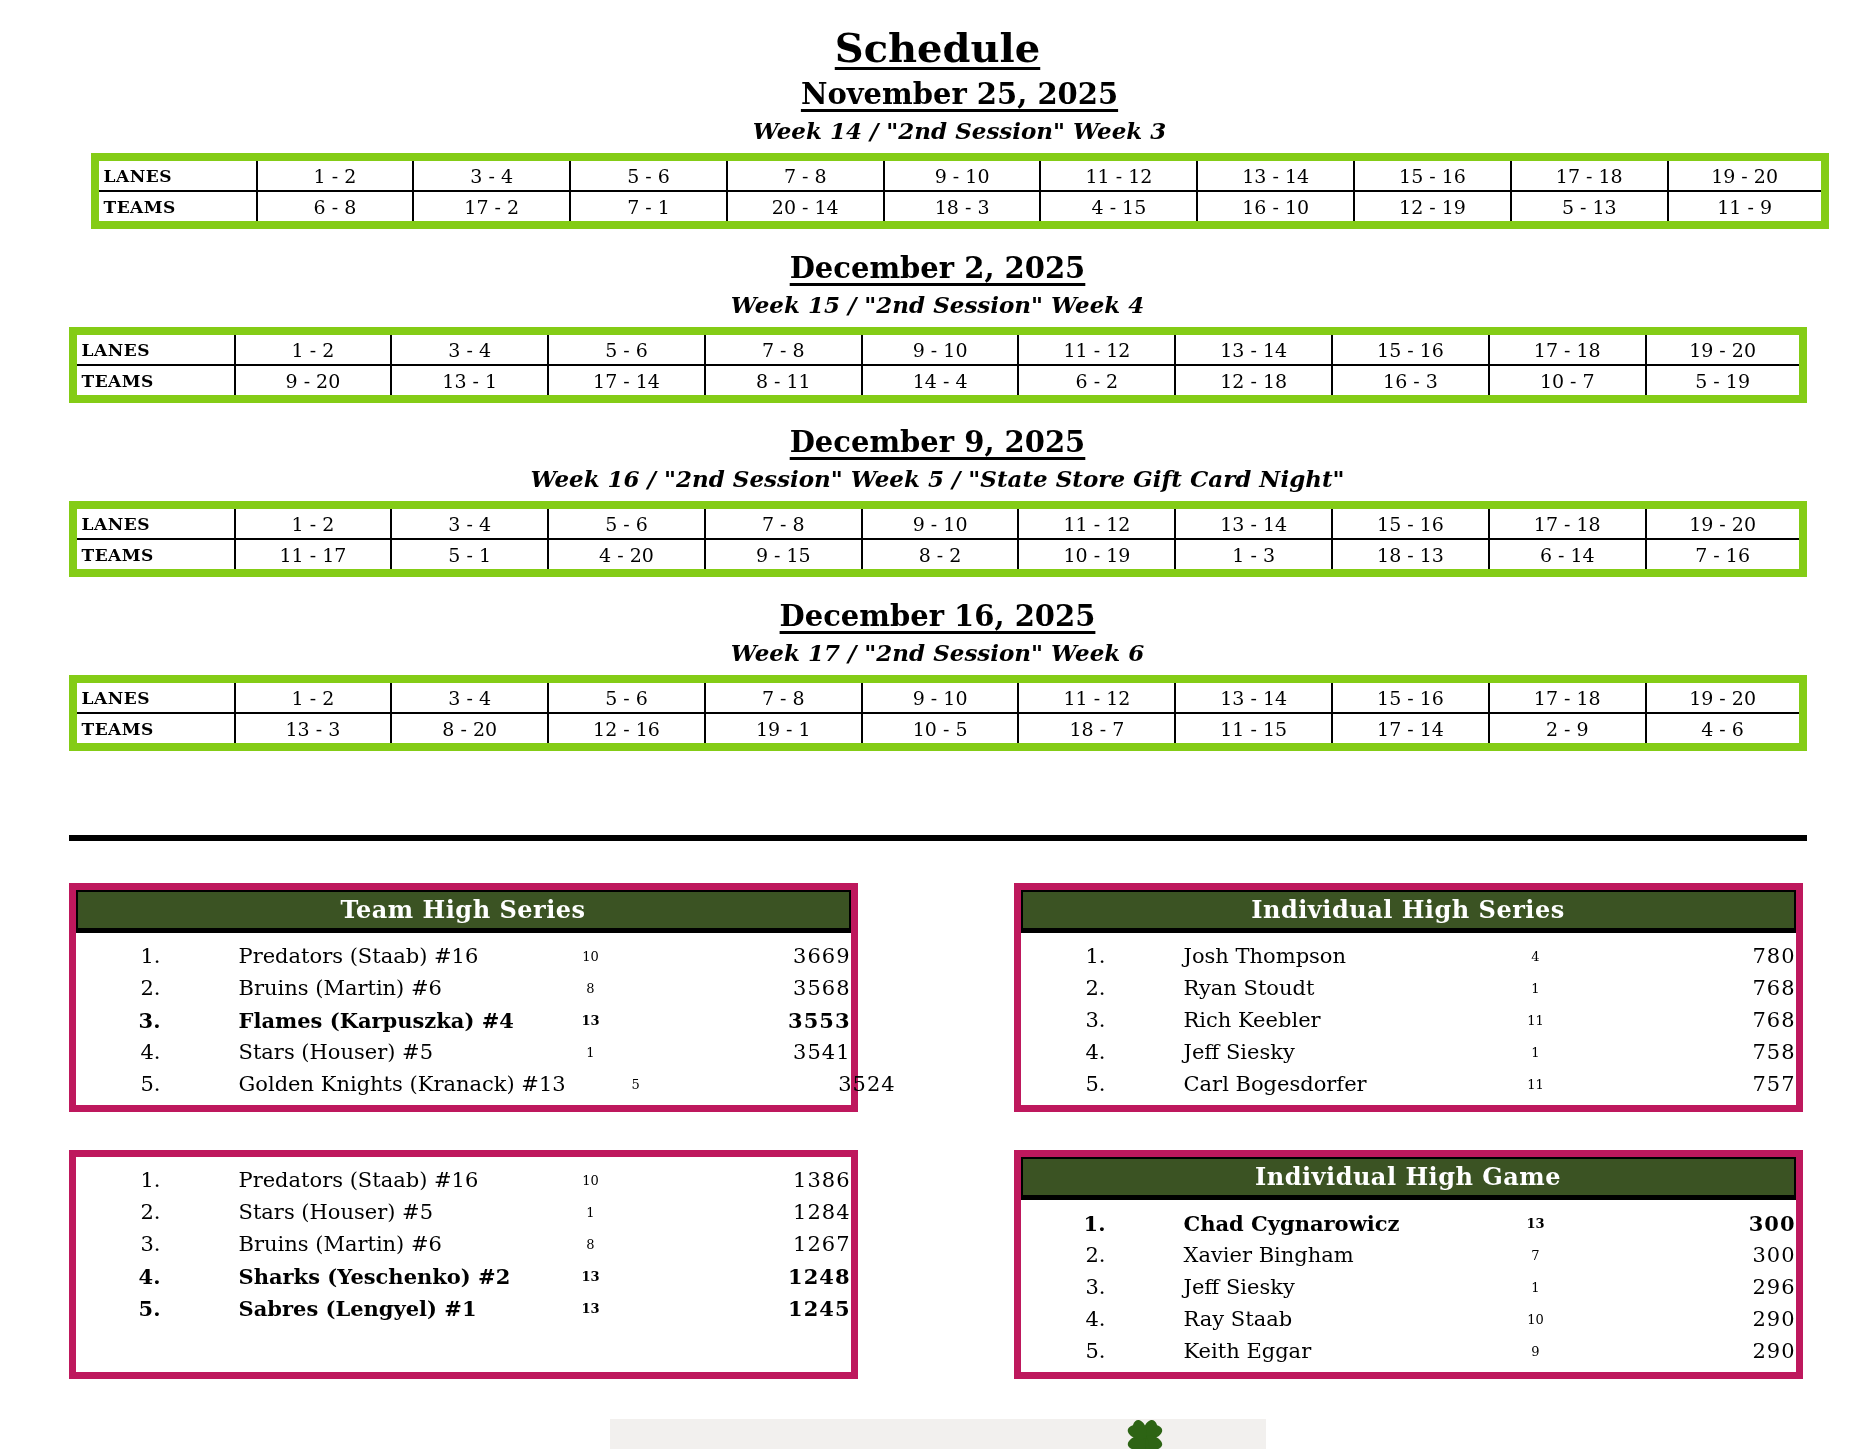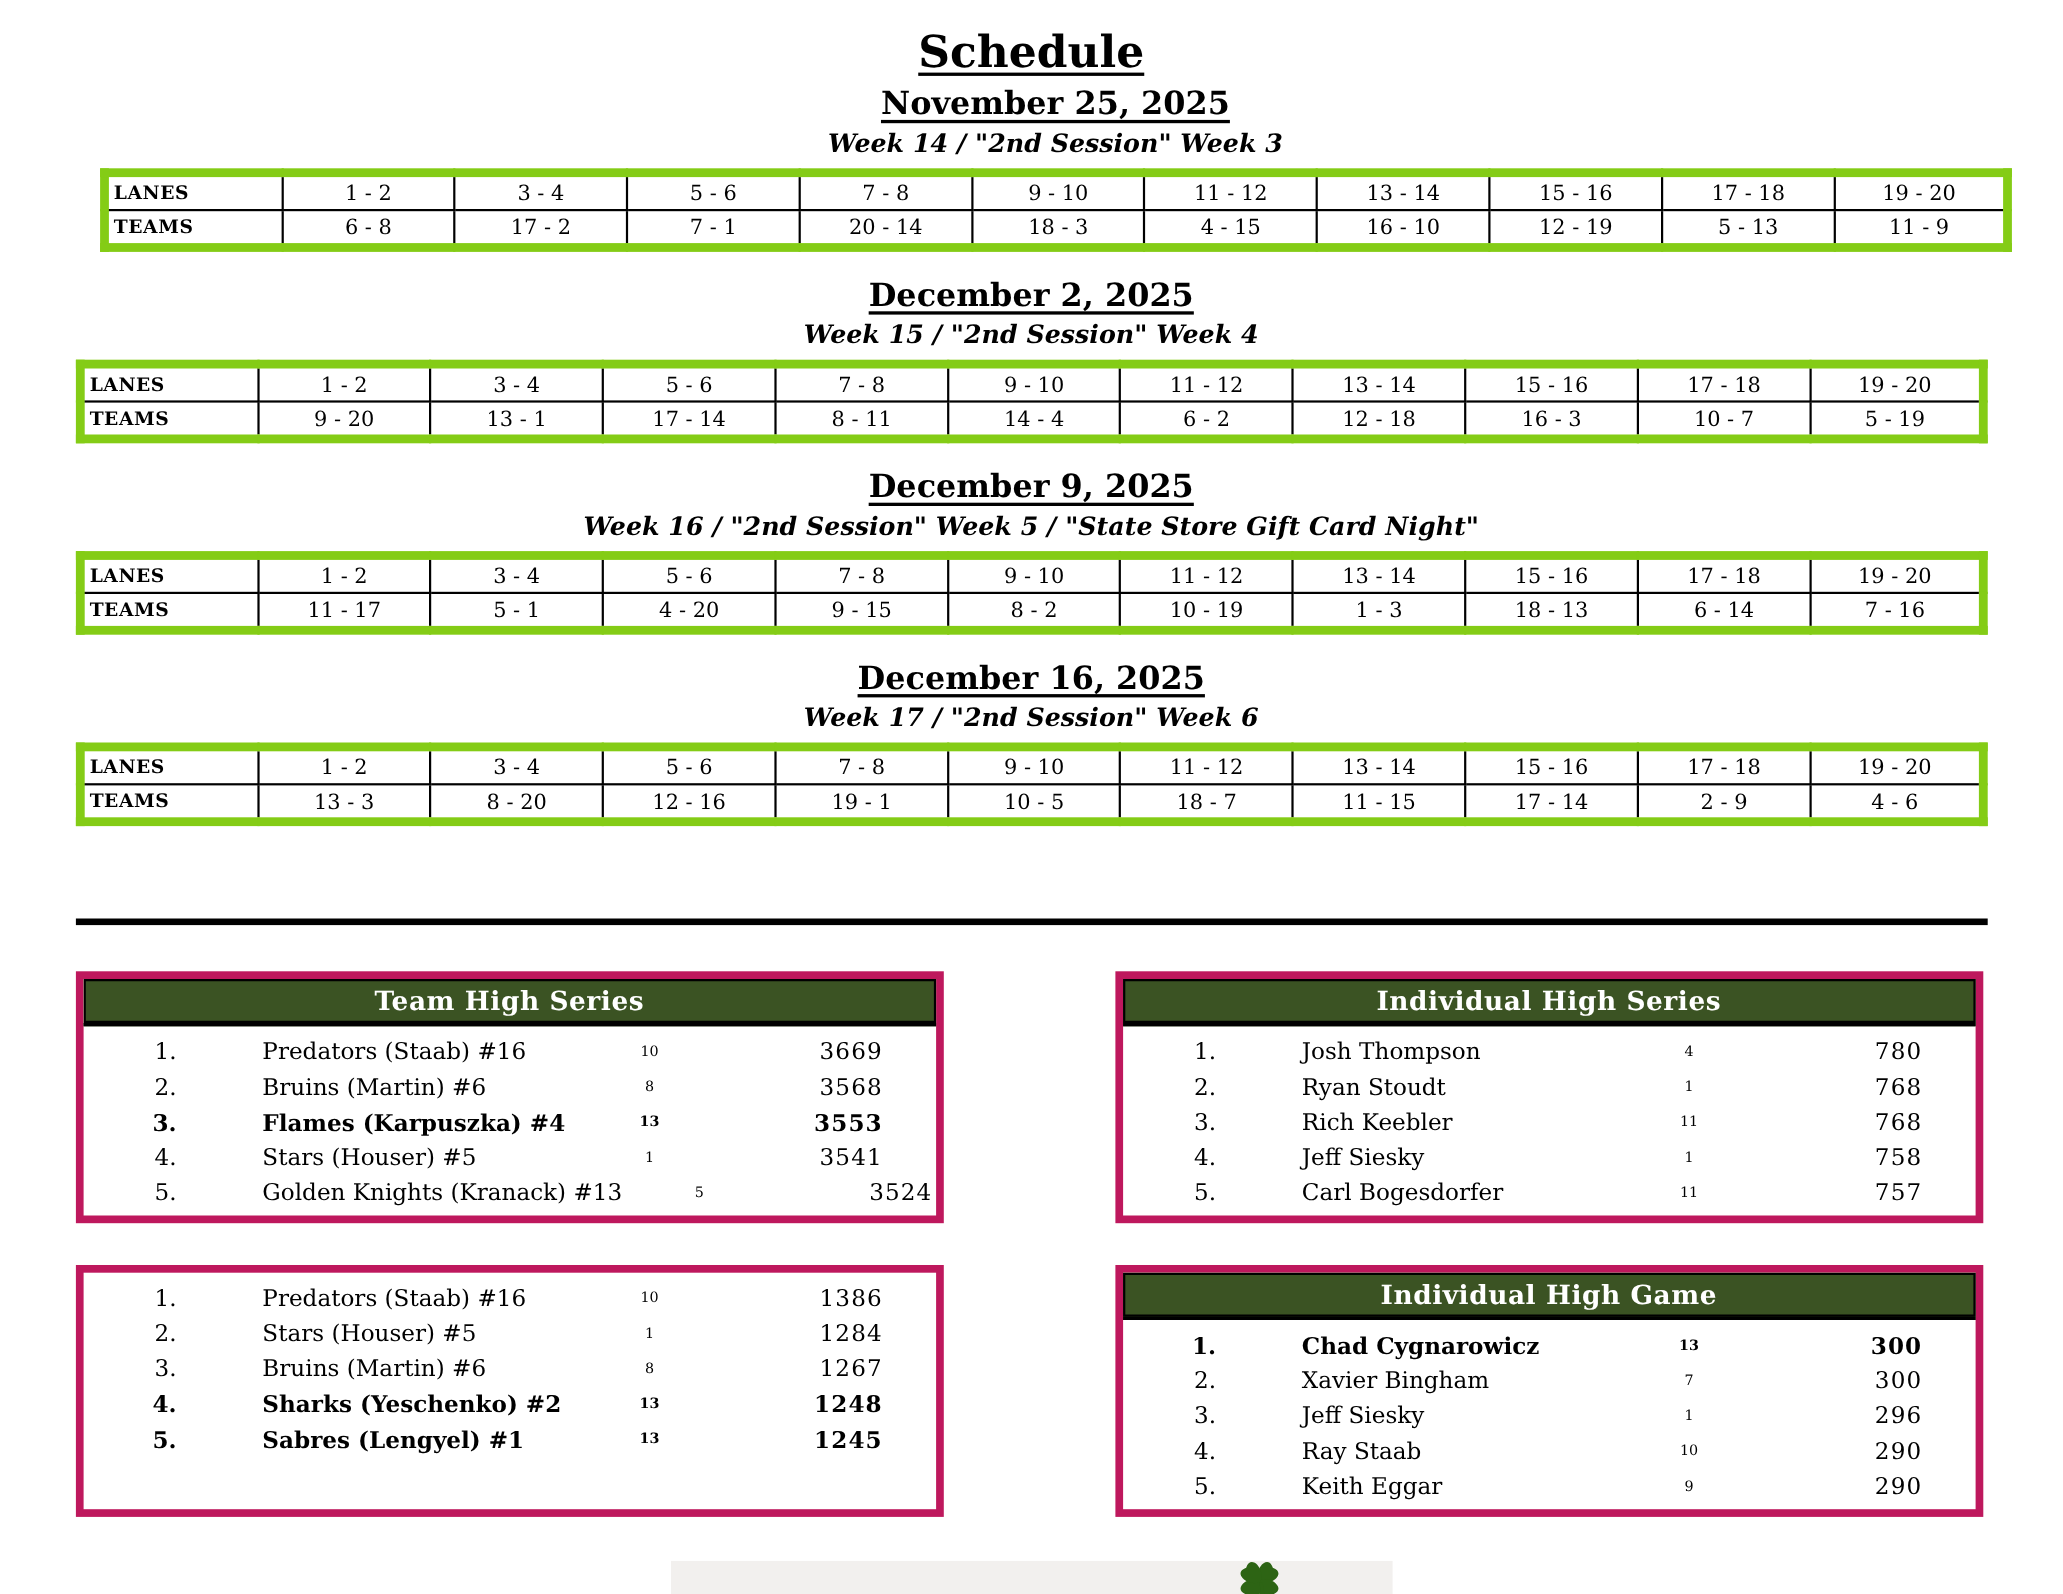--- a/index.html
+++ b/index.html
@@ -27,21 +27,21 @@
   .stat-header {
     background:var(--green,#3b5323); color:#fff; height:40px; line-height:40px;
     text-align:center; font-size:24px; font-weight:700; letter-spacing:0.5px;
     border-bottom:3px solid #000; box-shadow:inset 0 0 0 2px #000;
   }
   .stat-body { padding:7px 0 5px; }
   .stat-row { display:grid; grid-template-columns:85px 1fr 140px 190px; height:32px; align-items:center; font-size:21px; }
   .stat-rank { text-align:right; }
   .stat-name { padding-left:78px; white-space:nowrap; }
   .stat-week { text-align:center; font-size:13px; }
-  .stat-value { text-align:right; padding-right:48px; letter-spacing:1px; }
+  .stat-value { text-align:right; letter-spacing:1px; }
   .stat-row.bold .stat-rank, .stat-row.bold .stat-name, .stat-row.bold .stat-value, .stat-row.bold .stat-week { font-weight:700; }
 
   .logo-box {
     width:656px; height:160px; margin:40px auto 0; background:#f2f0ee;
     position:relative; text-align:center;
   }
   .logo-name {
     padding-top:34px; font-size:66px; font-weight:700; letter-spacing:4px; line-height:1;
     color:var(--logo-green,#2d5e17); -webkit-text-stroke:2px #17340a;
   }

